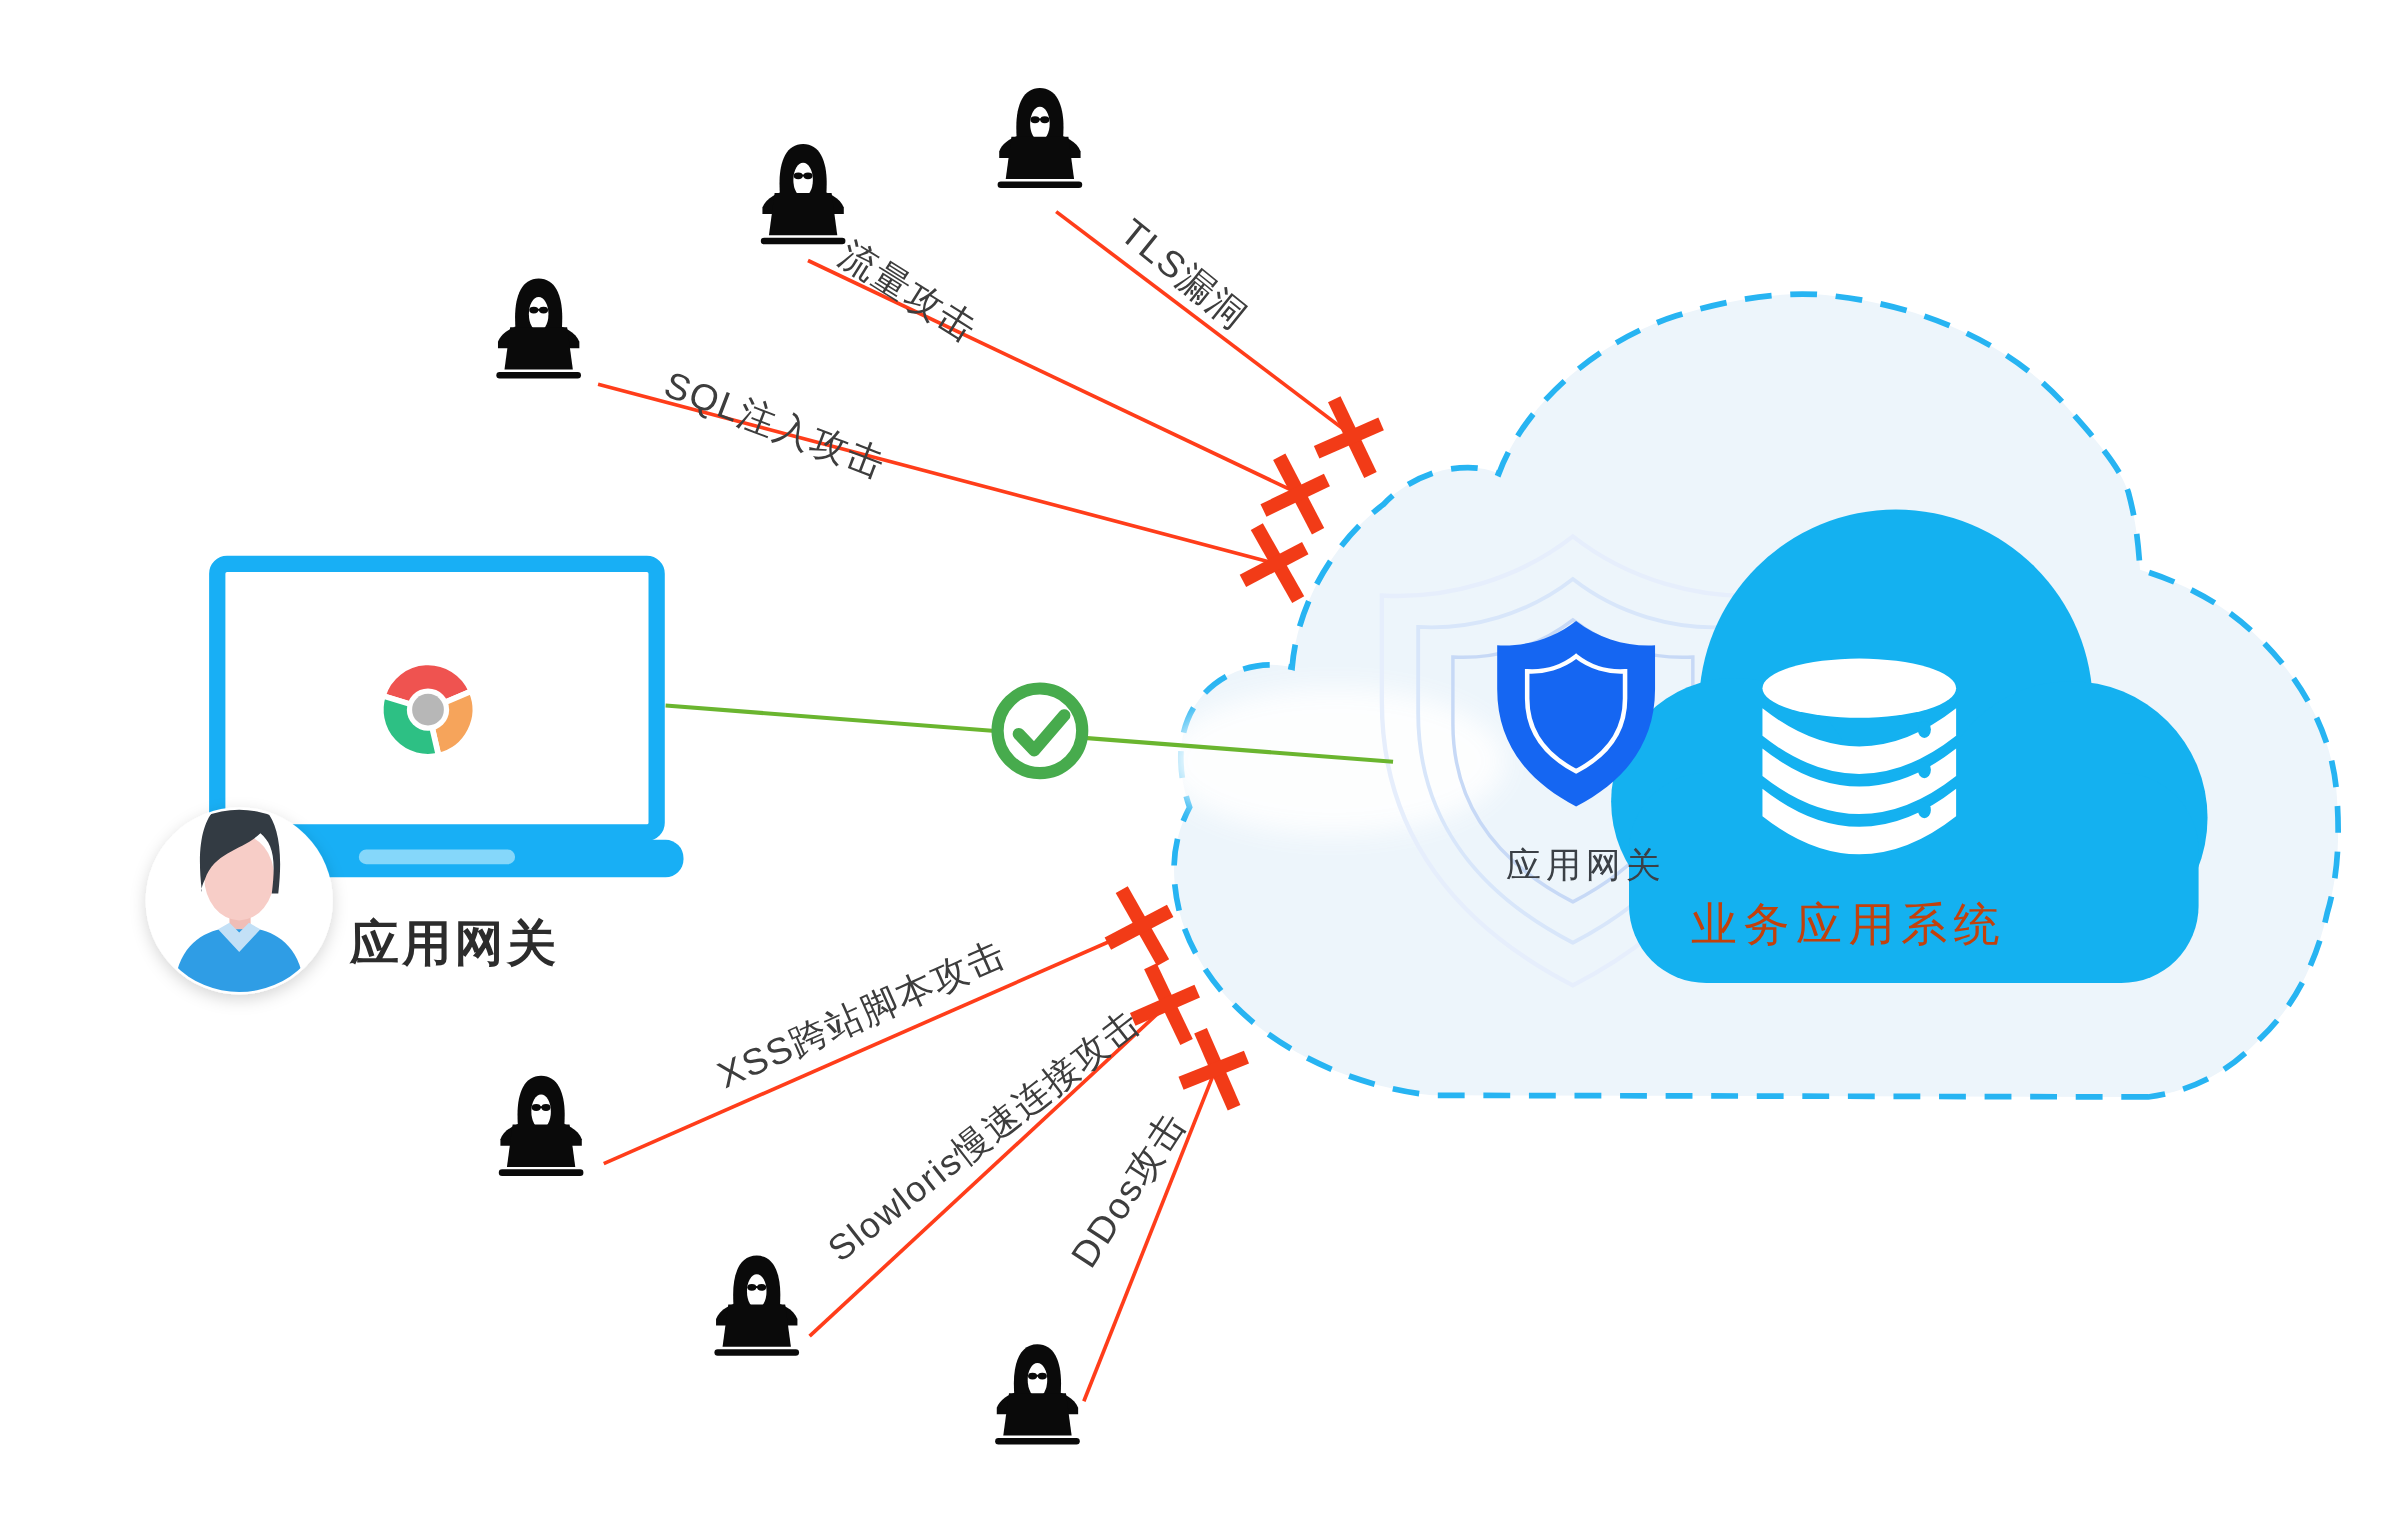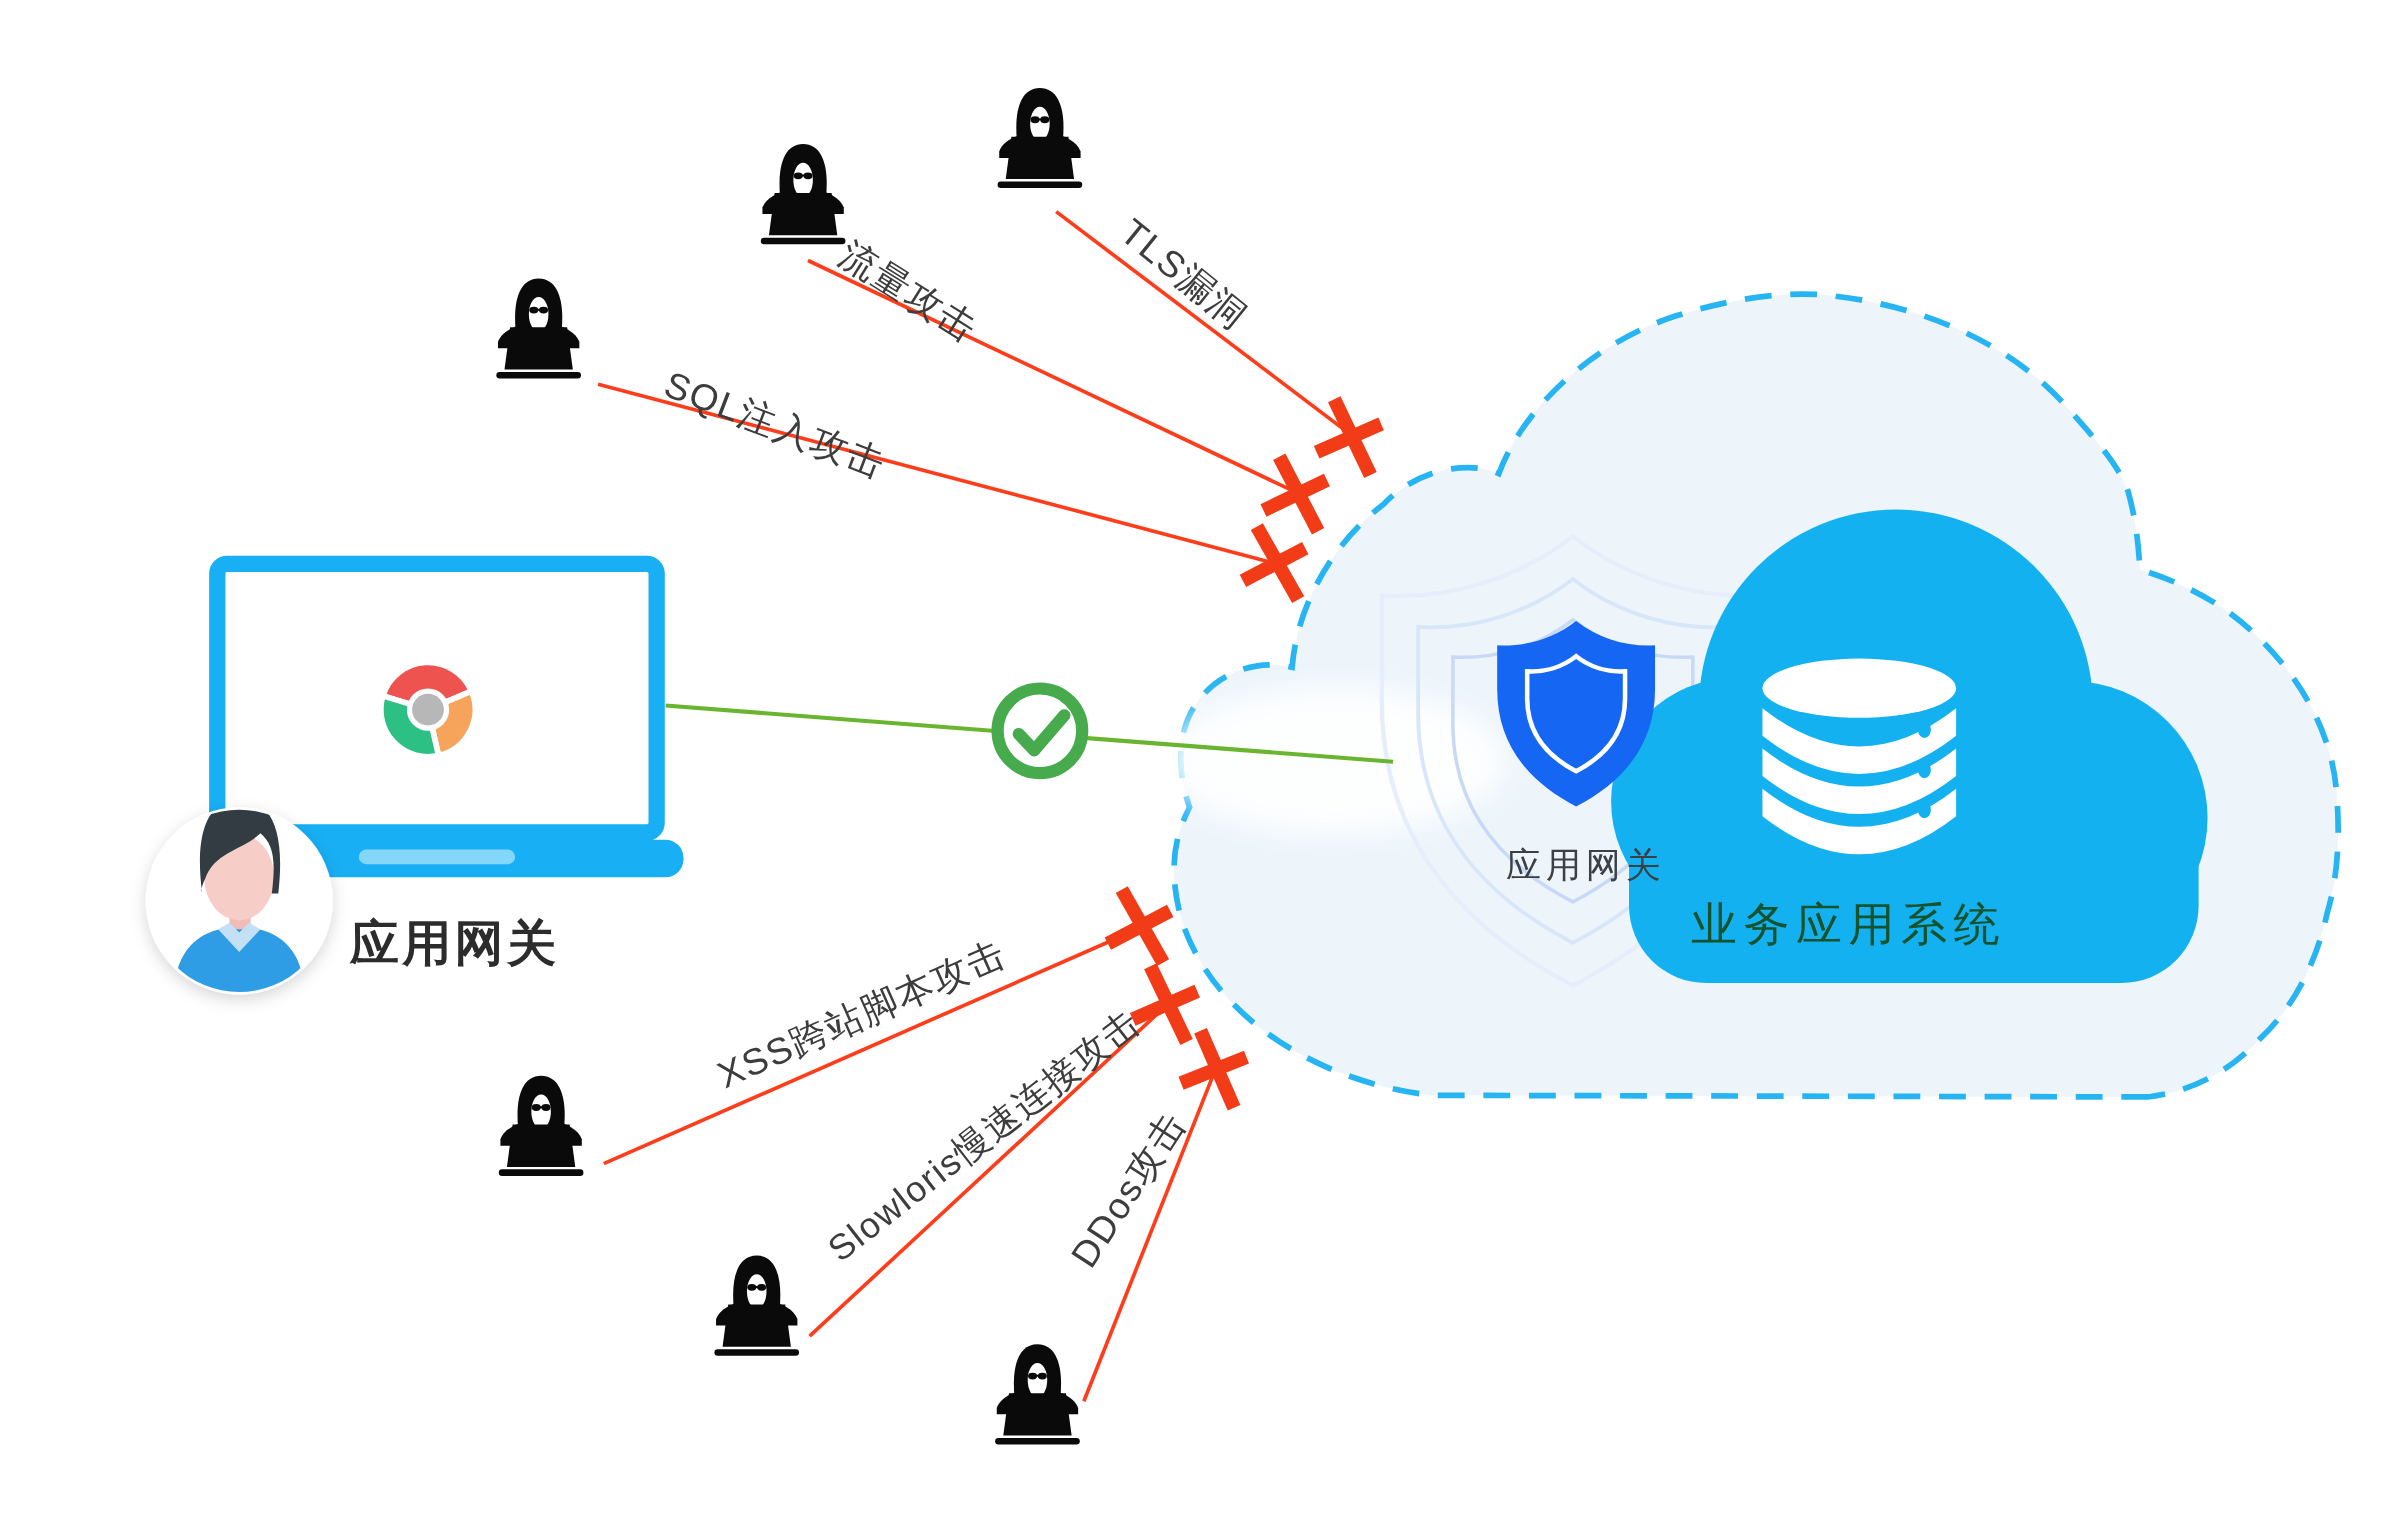--- a/index.html
+++ b/index.html
@@ -9,21 +9,21 @@
   .lbl{position:absolute;white-space:nowrap;color:#3d3d3d;font-size:37px;
        letter-spacing:1.6px;transform-origin:0 0;user-select:none;}
   .lbl-traffic  {left:856px;top:230px; transform:rotate(32deg);}
   .lbl-tls      {left:1141px;top:208px; transform:rotate(39deg);}
   .lbl-sql      {left:675px; top:360px; transform:rotate(21deg);}
   .lbl-xss      {left:710px; top:1055px;transform:rotate(-24deg);}
   .lbl-slowloris{left:818px;top:1235px;transform:rotate(-38deg);font-size:36px;}
   .lbl-ddos     {left:1060px;top:1250px;transform:rotate(-57deg);}
   .lbl-user{left:350px;top:911px;font-size:49px;font-weight:bold;color:#2c2c2c;letter-spacing:3.3px;}
   .lbl-gateway{left:1493px;top:842px;font-size:35px;color:#3b4046;letter-spacing:4.9px;margin-left:13px;}
-  .lbl-system{left:1691px;top:894px;font-size:46px;color:#14532d;letter-spacing:6.5px;}
+  .lbl-system{left:1691px;top:894px;font-size:46px;color:#c2410c;letter-spacing:6.5px;}
 </style>
 </head>
 <body>
 
 <div id="stage">
 
 <svg id="scene" width="2389" height="1534" viewBox="0 0 2936 1885">
   <defs>
     <path id="shieldPath" d="M0,-114 C -28,-92 -64,-82 -97,-84 L -97,-30 C -97,38 -58,84 0,114 C 58,84 97,38 97,-30 L 97,-84 C 64,-82 28,-92 0,-114 Z"></path>
     <clipPath id="avatarClip">

